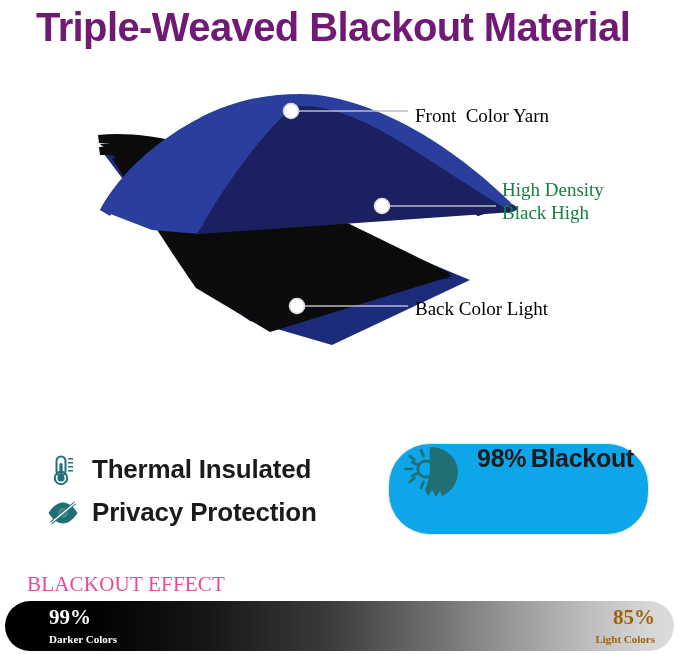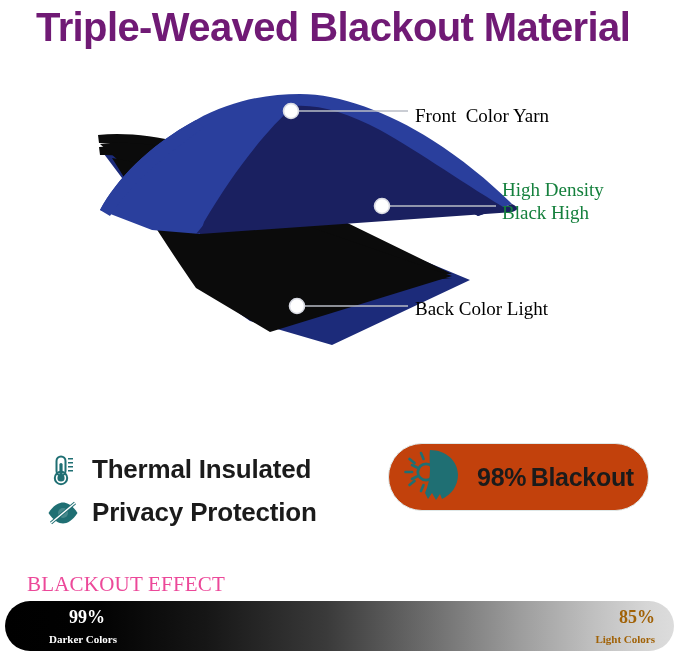--- a/index.html
+++ b/index.html
@@ -75,26 +75,26 @@
     color: #1b1b1b;
     margin-left: 10px;
     white-space: nowrap;
     letter-spacing: -0.2px;
   }
 
   
   #blackout-badge {
     position: absolute;
     left: 388px; top: 443px;
-    width: 261px; height: 68px;
+    width: 261px; height: 92px;
     border: 1.6px solid #dfe8e8;
     border-radius: 42px;
-    background: #c2410c;
+    background: #0ea5e9;
     display: flex;
-    align-items: center;
+    align-items: flex-start;
     box-sizing: border-box;
   }
   #blackout-badge-icon {
     width: 74px; height: 60px;
     flex: 0 0 74px;
     margin-left: 12px;
     display: flex; align-items: center; justify-content: center;
   }
   #blackout-badge-text {
     flex: 1 1 auto;
@@ -143,25 +143,24 @@
     font-family: "Liberation Serif", serif;
   }
   #gradient-right-text {
     position: absolute;
     right: 24px; top: 605px;
     text-align: right;
     color: #a16207;
     font-family: "Liberation Serif", serif;
   }
   .gradient-pct {
-    font-size: 18px;
+    font-size: 21px;
     font-weight: bold;
     line-height: 25px;
     display: block;
-    margin-left: 20px;
   }
   .gradient-sub {
     font-size: 11px;
     font-weight: bold;
     line-height: 18px;
     display: block;
   }
 </style>
 </head>
 <body>

